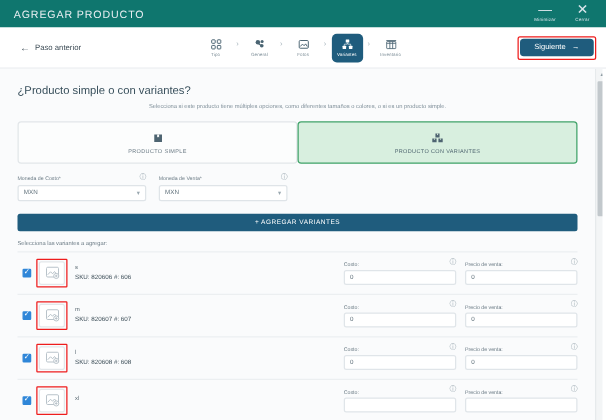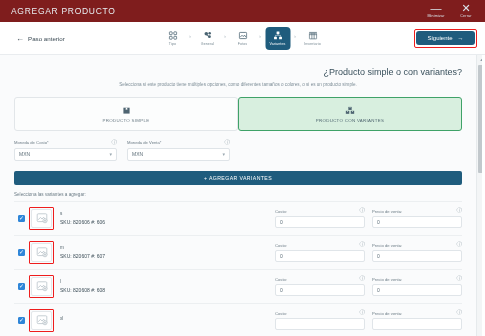--- a/index.html
+++ b/index.html
@@ -12,21 +12,21 @@
   .app {
     position: relative;
     width: 485px; height: 336px;
     background: #ffffff;
     display: flex; flex-direction: column;
   }
 
   
   .titlebar {
     height: 22px;
-    background: #7f1d1d;
+    background: #0f766e;
     display: flex; align-items: center;
     padding: 0 4px 0 11px;
     flex: 0 0 auto;
     position: relative;
   }
   .titlebar-title {
     color: #e8eef2;
     font-size: 8.5px;
     letter-spacing: 0.7px;
   }
@@ -103,21 +103,21 @@
     position: relative;
     overflow: hidden;
     display: flex;
   }
   .content {
     flex: 1 1 auto;
     padding: 10px 14px 0 14px;
     overflow: hidden;
   }
   .h-question {
-    text-align: right;
+    text-align: left;
     font-size: 9px;
     color: #39505c;
     margin-top: 2px;
   }
   .h-sub {
     text-align: center;
     font-size: 4.6px;
     color: #7e8e98;
     margin-top: 5px;
   }

